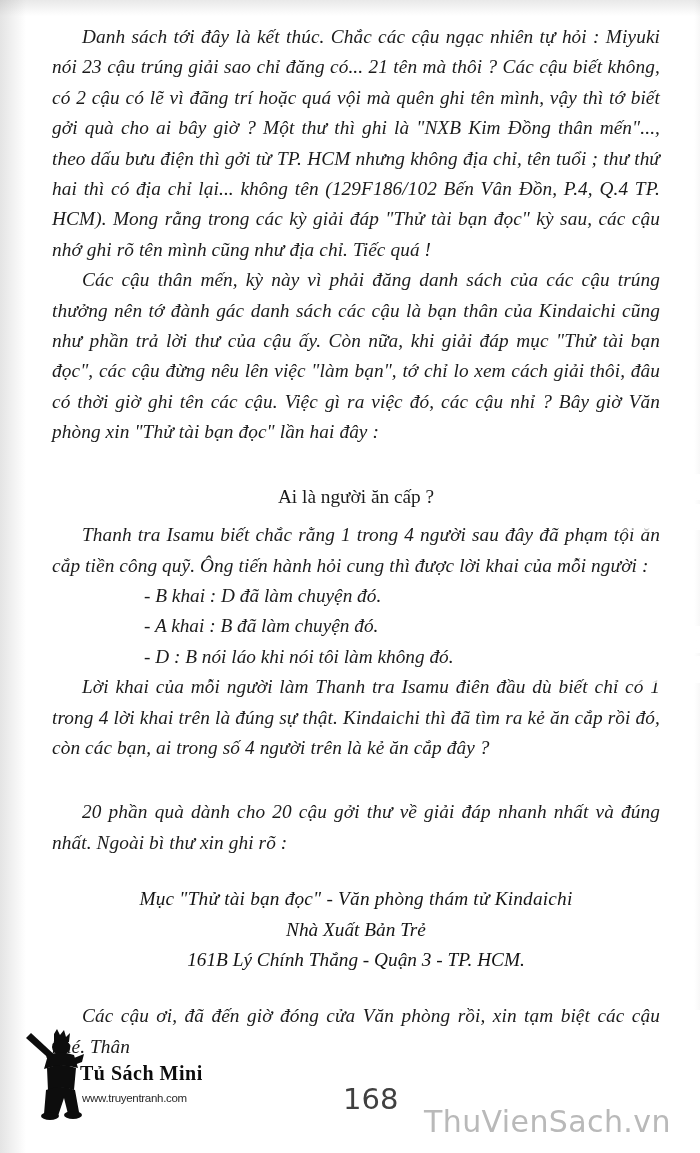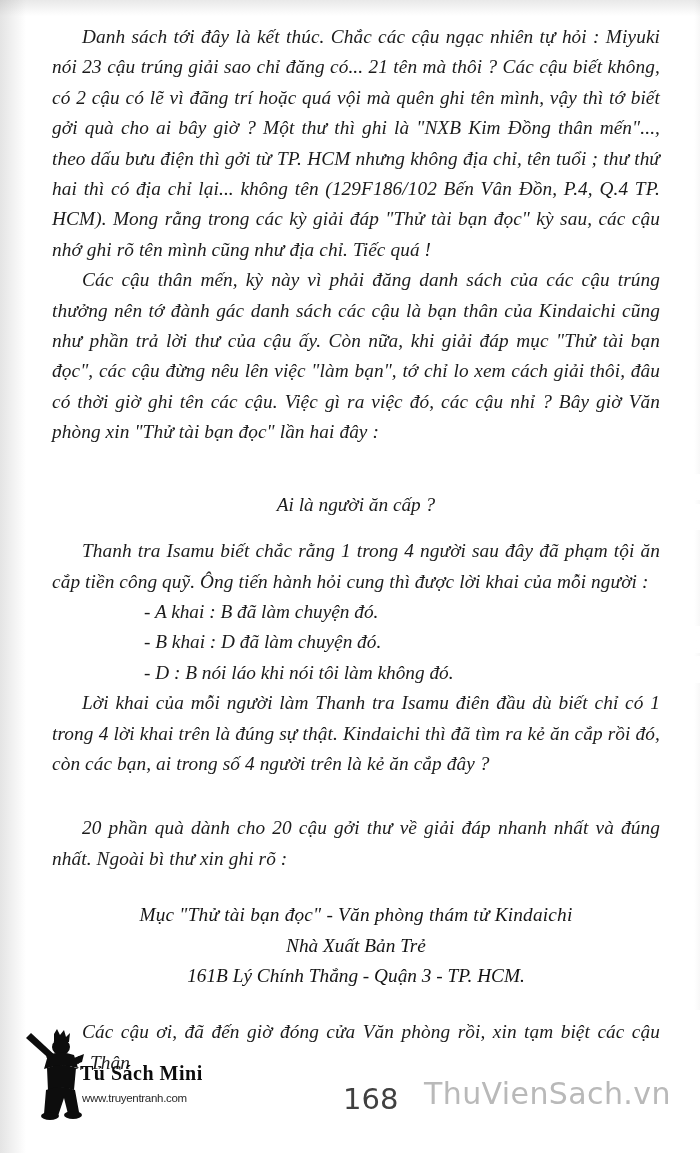--- a/index.html
+++ b/index.html
@@ -58,22 +58,21 @@
     text-indent: 30px;
     letter-spacing: 0.1px;
     color: #1b1b1b;
   }
 
   .gap-sm { height: 9px; }
   .gap-md { height: 26px; }
   .gap-lg { height: 34px; }
 
   h2.puzzle-title {
-    margin: 16px;
-    font-style: italic;
+    margin: 8px;
     font-weight: normal;
     font-size: 19.3px;
     line-height: 30.4px;
     text-align: center;
     color: #1b1b1b;
   }
 
   ul.statements {
     list-style: none;
     margin: 0;
@@ -159,21 +158,21 @@
     font-family: "DejaVu Sans", "Liberation Sans", sans-serif;
     font-weight: normal;
     font-size: 29px;
     line-height: 28px;
     color: #404040;
   }
 
   #watermark {
     position: absolute;
     left: 424px;
-    top: 1076px;
+    top: 1104px;
     font-family: "DejaVu Sans", "Liberation Sans", sans-serif;
     font-size: 30px;
     line-height: 36px;
     color: #b9b9b9;
     letter-spacing: 0.4px;
     white-space: nowrap;
   }
 </style>
 </head>
 <body>
@@ -190,22 +189,22 @@
 
     <p class="body-text">Các cậu thân mến, kỳ này vì phải đăng danh sách của các cậu trúng thưởng nên tớ đành gác danh sách các cậu là bạn thân của Kindaichi cũng như phần trả lời thư của cậu ấy. Còn nữa, khi giải đáp mục "Thử tài bạn đọc", các cậu đừng nêu lên việc "làm bạn", tớ chỉ lo xem cách giải thôi, đâu có thời giờ ghi tên các cậu. Việc gì ra việc đó, các cậu nhỉ ? Bây giờ Văn phòng xin "Thử tài bạn đọc" lần hai đây :</p>
 
     <div class="gap-md"></div>
 
     <h2 class="puzzle-title">Ai là người ăn cấp ?</h2>
 
     <p class="body-text">Thanh tra Isamu biết chắc rằng 1 trong 4 người sau đây đã phạm tội ăn cắp tiền công quỹ. Ông tiến hành hỏi cung thì được lời khai của mỗi người :</p>
 
     <ul class="statements">
+      <li>- B khai : D đã làm chuyện đó.</li>
       <li>- A khai : B đã làm chuyện đó.</li>
-      <li>- B khai : D đã làm chuyện đó.</li>
       <li>- D : B nói láo khi nói tôi làm không đó.</li>
     </ul>
 
     <p class="body-text">Lời khai của mỗi người làm Thanh tra Isamu điên đầu dù biết chỉ có 1 trong 4 lời khai trên là đúng sự thật. Kindaichi thì đã tìm ra kẻ ăn cắp rồi đó, còn các bạn, ai trong số 4 người trên là kẻ ăn cắp đây ?</p>
 
     <div class="gap-lg"></div>
 
     <p class="body-text">20 phần quà dành cho 20 cậu gởi thư về giải đáp nhanh nhất và đúng nhất. Ngoài bì thư xin ghi rõ :</p>
 
     <div class="gap-md"></div>

